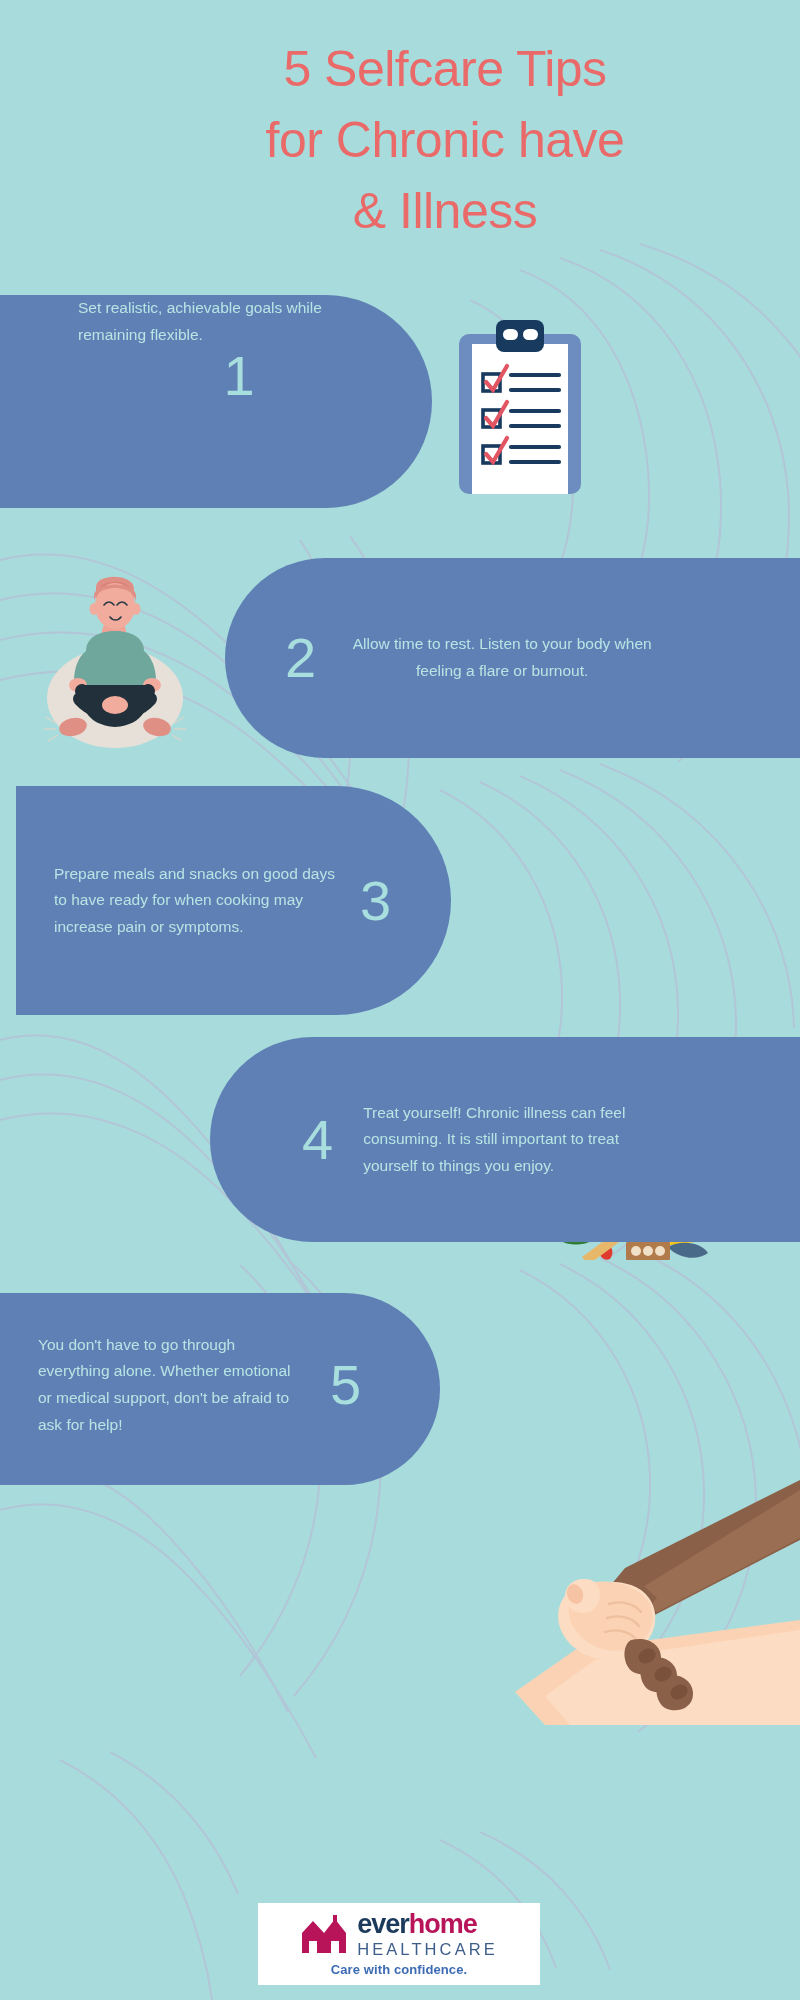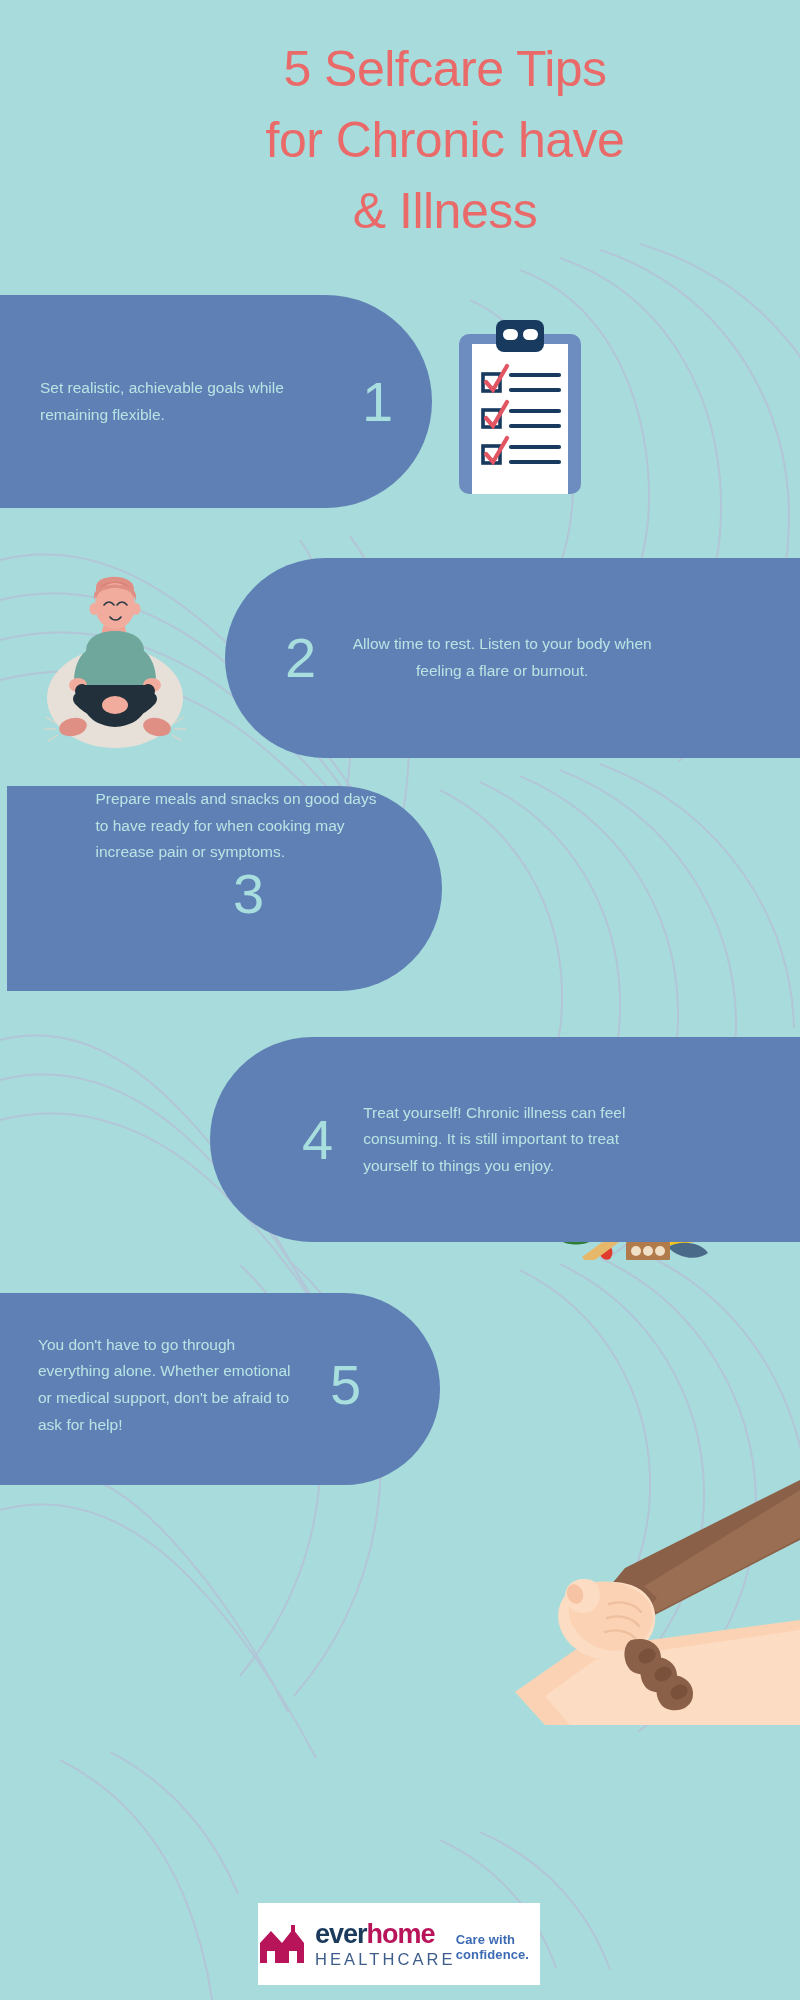--- a/index.html
+++ b/index.html
@@ -46,29 +46,29 @@
   }
   .card-num {
     font-size:56px;
     line-height:1;
     color:#a9dede;
     font-weight:400;
     flex:0 0 auto;
   }
 
   
-  #card1 { top:295px; left:0; width:432px; height:213px; padding:0 0 0 40px; }
+  #card1 { top:295px; left:0; width:432px; height:213px; padding:0 0 0 40px;flex-direction:column; }
   #card1 .card-text { width:316px; }
   #card1 .card-num  { margin-left:6px; }
 
   #card2 { top:558px; right:0; width:575px; height:200px; padding:0 40px 0 60px; border-radius:130px 0 0 130px; }
   #card2 .card-num  { margin-right:36px; }
   #card2 .card-text { width:300px;text-align:center; }
 
-  #card3 { top:786px; left:7px; width:435px; height:205px; padding:0 0 0 38px;flex-direction:column; }
+  #card3 { top:786px; left:16px; width:435px; height:229px; padding:0 0 0 38px; }
   #card3 .card-text { width:296px; }
   #card3 .card-num  { margin-left:10px; }
 
   #card4 { top:1037px; right:0; width:590px; height:205px; padding:0 36px 0 92px; }
   #card4 .card-num  { margin-right:30px; }
   #card4 .card-text { width:310px; }
 
   #card5 { top:1293px; left:0; width:440px; height:192px; padding:0 0 8px 38px; }
   #card5 .card-text { width:270px; }
   #card5 .card-num  { margin-left:22px; }
@@ -79,21 +79,21 @@
   #illus-person    { top:565px; left:20px;  width:190px; height:185px; }
   #illus-food      { top:1025px;left:528px; width:230px; height:235px; }
   #illus-pretzel   { top:1295px;left:28px;  width:175px; height:185px; }
   #illus-hands     { top:1480px;left:395px; width:405px; height:245px; }
 
   
   .logo-box {
     position:absolute; top:1903px; left:258px;
     width:282px; height:82px;
     background:#ffffff;
-    display:flex; flex-direction:row;
+    display:flex; flex-direction:column;
     align-items:center; justify-content:center;
   }
   .logo-row { display:flex; align-items:center; gap:9px; }
   .logo-mark { width:48px; height:42px; flex:0 0 auto; }
   .logo-words { display:flex; flex-direction:column; line-height:1; }
   .logo-top { font-size:27px; font-weight:bold; letter-spacing:-1px; }
   .logo-top .w1 { color:#1b3a5c; }
   .logo-top .w2 { color:#b8145a; }
   .logo-sub {
     font-size:16.5px; color:#3d5d8a; letter-spacing:3.1px;

